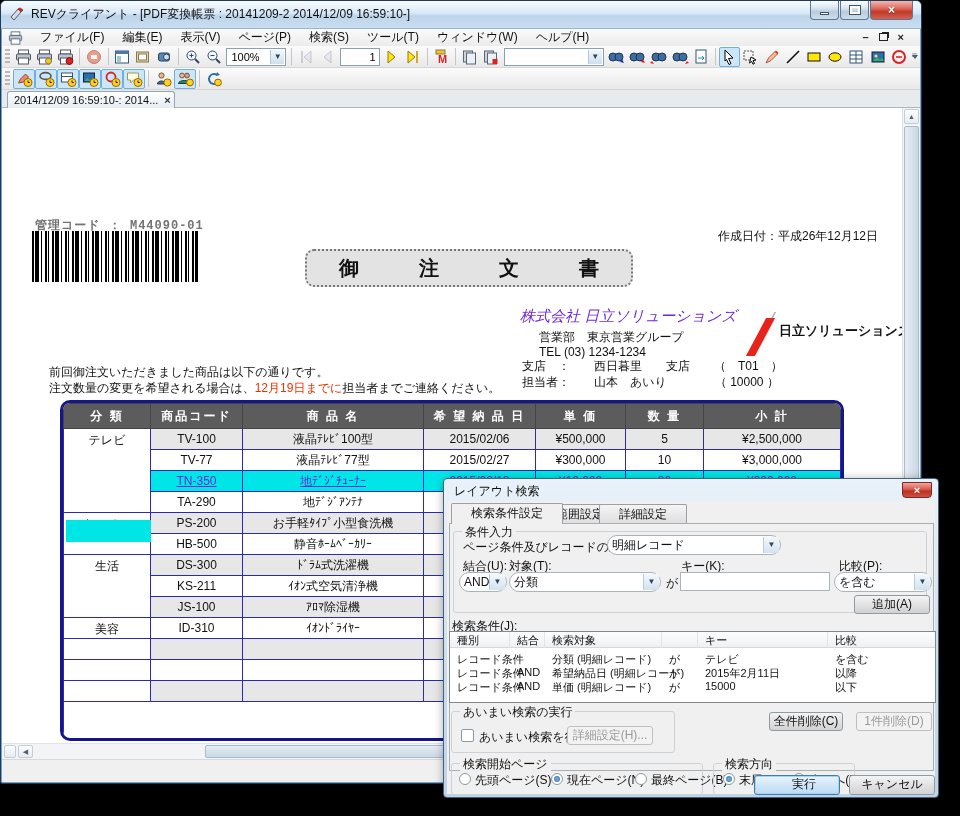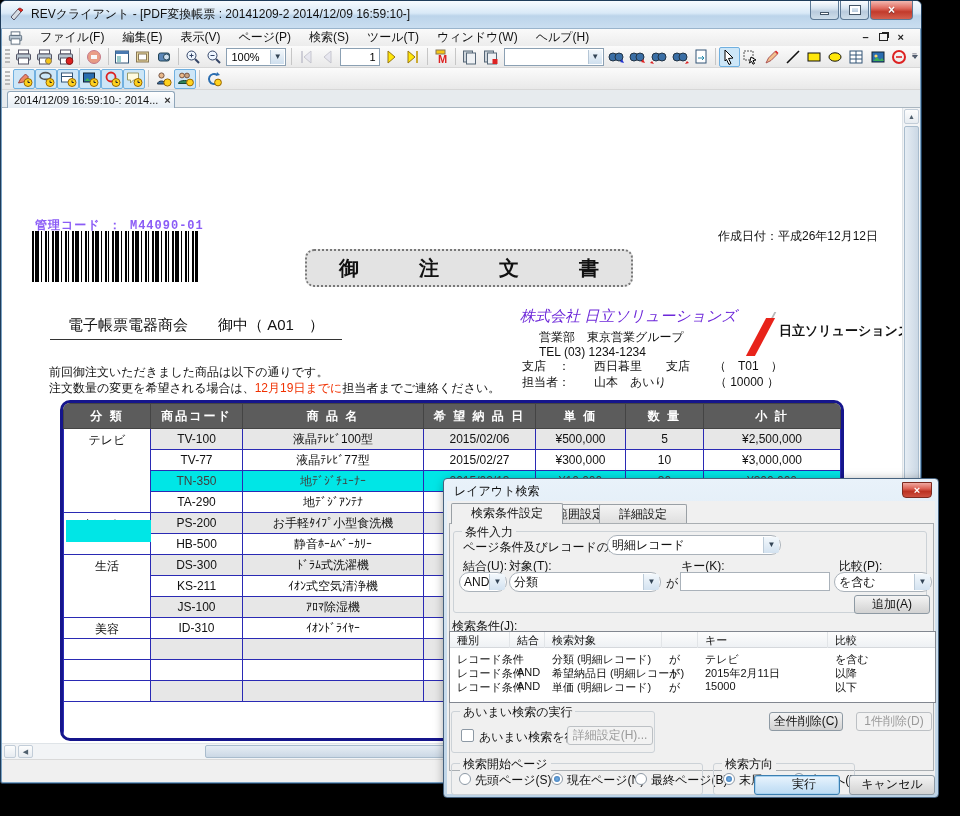--- a/index.html
+++ b/index.html
@@ -76,21 +76,21 @@
   .sb-btn { position:absolute; background:linear-gradient(#fdfdfd,#e7ecf1); border:1px solid #c2cdd8;
     border-radius:2px; display:flex; align-items:center; justify-content:center;
     font-size:7px; color:#50606e; }
   .sb-thumb { position:absolute; background:linear-gradient(90deg,#e6edf4,#cbd8e5); border:1px solid #a9bccd; border-radius:2px; }
   .hthumb { background:linear-gradient(#e6edf4,#cbd8e5); }
   #statusbar { position:absolute; left:1px; right:1px; top:758px; height:23px;
     background:#f0f0f0; border-top:1px solid #d9d9d9; border-radius:0 0 2px 2px; }
 
   
   .admin-code { position:absolute; left:33px; top:109px; font-family:"Liberation Mono","DejaVu Sans Mono",monospace;
-    font-size:12px; font-weight:bold; letter-spacing:1px; color:#8b5cf6; }
+    font-size:12px; font-weight:bold; letter-spacing:1px; color:#737373; }
   .barcode { position:absolute; left:30px; top:123px; width:166px; height:51px;
     background:repeating-linear-gradient(90deg,#000 0 2px,#fff 2px 3px,#000 3px 7px,#fff 7px 9px,#000 9px 10px,#fff 10px 13px,#000 13px 15px,#fff 15px 16px,#000 16px 17px,#fff 17px 20px); }
   .order-title { position:absolute; left:303px; top:141px; width:328px; height:38px;
     background:#e3e3e3; border:2px dotted #777; border-radius:9px;
     display:flex; align-items:center; justify-content:center;
     font-size:20px; font-weight:bold; color:#111; }
   .created { position:absolute; left:716px; top:120px; font-size:12px; color:#111; font-weight:500; }
   .recipient { position:absolute; left:48px; top:208px; width:292px; text-align:center;
     font-size:15px; color:#111; border-bottom:1px solid #333; padding-bottom:4px; }
   .company { position:absolute; left:518px; top:199px; font-size:15px; color:#6d28d9;font-style:italic; }
@@ -110,21 +110,21 @@
 
   
   #tablewrap { position:absolute; left:58px; top:292px; width:784px;
     border:3px solid #15158c; border-radius:10px; overflow:hidden; background:#fff; }
   #ordertable { width:100%; border-collapse:collapse; table-layout:fixed; font-size:12px; color:#111; }
   #ordertable td, #ordertable th { border:1px solid #2a2ab4; text-align:center; overflow:hidden; white-space:nowrap; }
   #ordertable th { height:25px; background:#5c5c5c; color:#fff; font-weight:bold; letter-spacing:2px; border-color:#444; }
   #ordertable td { height:21px; }
   #ordertable td.cat { vertical-align:top; padding-top:3px; background:#fff; }
   td.shade { background:#e7e7e7; }
-  td.hl { background:#00e6e6; color:#404040; }
+  td.hl { background:#00e6e6; color:#6d28d9;text-decoration:underline; }
   #ordertable td.foot { height:36px; border-bottom:none; }
   .hl-patch { position:absolute; left:3px; top:117px; width:85px; height:22px; background:#00e6e6; }
 
   
   #dialog { position:absolute; left:443px; top:478px; width:496px; height:320px;
     border:1px solid #47627e; border-radius:4px;
     background:linear-gradient(#e9f2fa,#cadded 60%,#bdd3e6);
     box-shadow:3px 4px 12px rgba(0,0,0,.55); font-size:12px; color:#111; }
   #dlg-title { position:absolute; left:10px; top:4px; font-size:12px; color:#111; }
   #dlg-close { position:absolute; right:6px; top:3px; width:30px; height:16px;
@@ -507,21 +507,20 @@
       <span class="lbl">2014/12/09 16:59:10-: 2014...</span>
       <span class="x">×</span>
     </div>
   </div>
 
   <div id="viewport">
     <div class="admin-code">管理コード ： M44090-01</div>
     <div class="barcode"></div>
     <div class="order-title">御　　　注　　　文　　　書</div>
     <div class="created">作成日付：平成26年12月12日</div>
-    <div class="recipient">電子帳票電器商会　　御中（ A01　）</div>
     <div class="company">株式会社 日立ソリューションズ</div>
     <div class="dept">営業部　東京営業グループ</div>
     <div class="tel">TEL (03) 1234-1234</div>
     <div class="logo">
       <div class="slash-gray"></div>
       <div class="slash-red"></div>
       <div class="logo-text">日立ソリューションズ</div>
     </div>
     <div class="branch">支店　：　　西日暮里　　支店　　（　T01　）</div>
     <div class="person">担当者：　　山本　あいり　　　　（ 10000 ）</div>
@@ -741,21 +740,21 @@
             <span class="lc2">単価 (明細レコード)</span>
             <span class="lc3">が</span>
             <span class="lc4">15000</span>
             <span class="lc5">以下</span>
       </div>
     </div>
 
     <div class="dbtn" style="left:322px;top:211px;width:74px">全件削除(C)</div>
     <div class="dbtn disabled" style="left:409px;top:211px;width:76px">1件削除(D)</div>
 
-    <div class="group" style="left:4px;top:210px;width:204px;height:42px">
+    <div class="group" style="left:4px;top:210px;width:224px;height:42px">
       <span class="gtitle">あいまい検索の実行</span>
     </div>
     <span class="checkbox" style="left:14px;top:228px"></span>
     <span class="rlabel" style="left:32px;top:228px">あいまい検索を行う(W)</span>
     <div class="dbtn disabled" style="left:120px;top:225px;width:86px">詳細設定(H)...</div>
 
     <div class="group" style="left:4px;top:262px;width:252px;height:32px">
       <span class="gtitle">検索開始ページ</span>
     </div>
     <span class="radio" style="left:12px;top:272px"></span>

